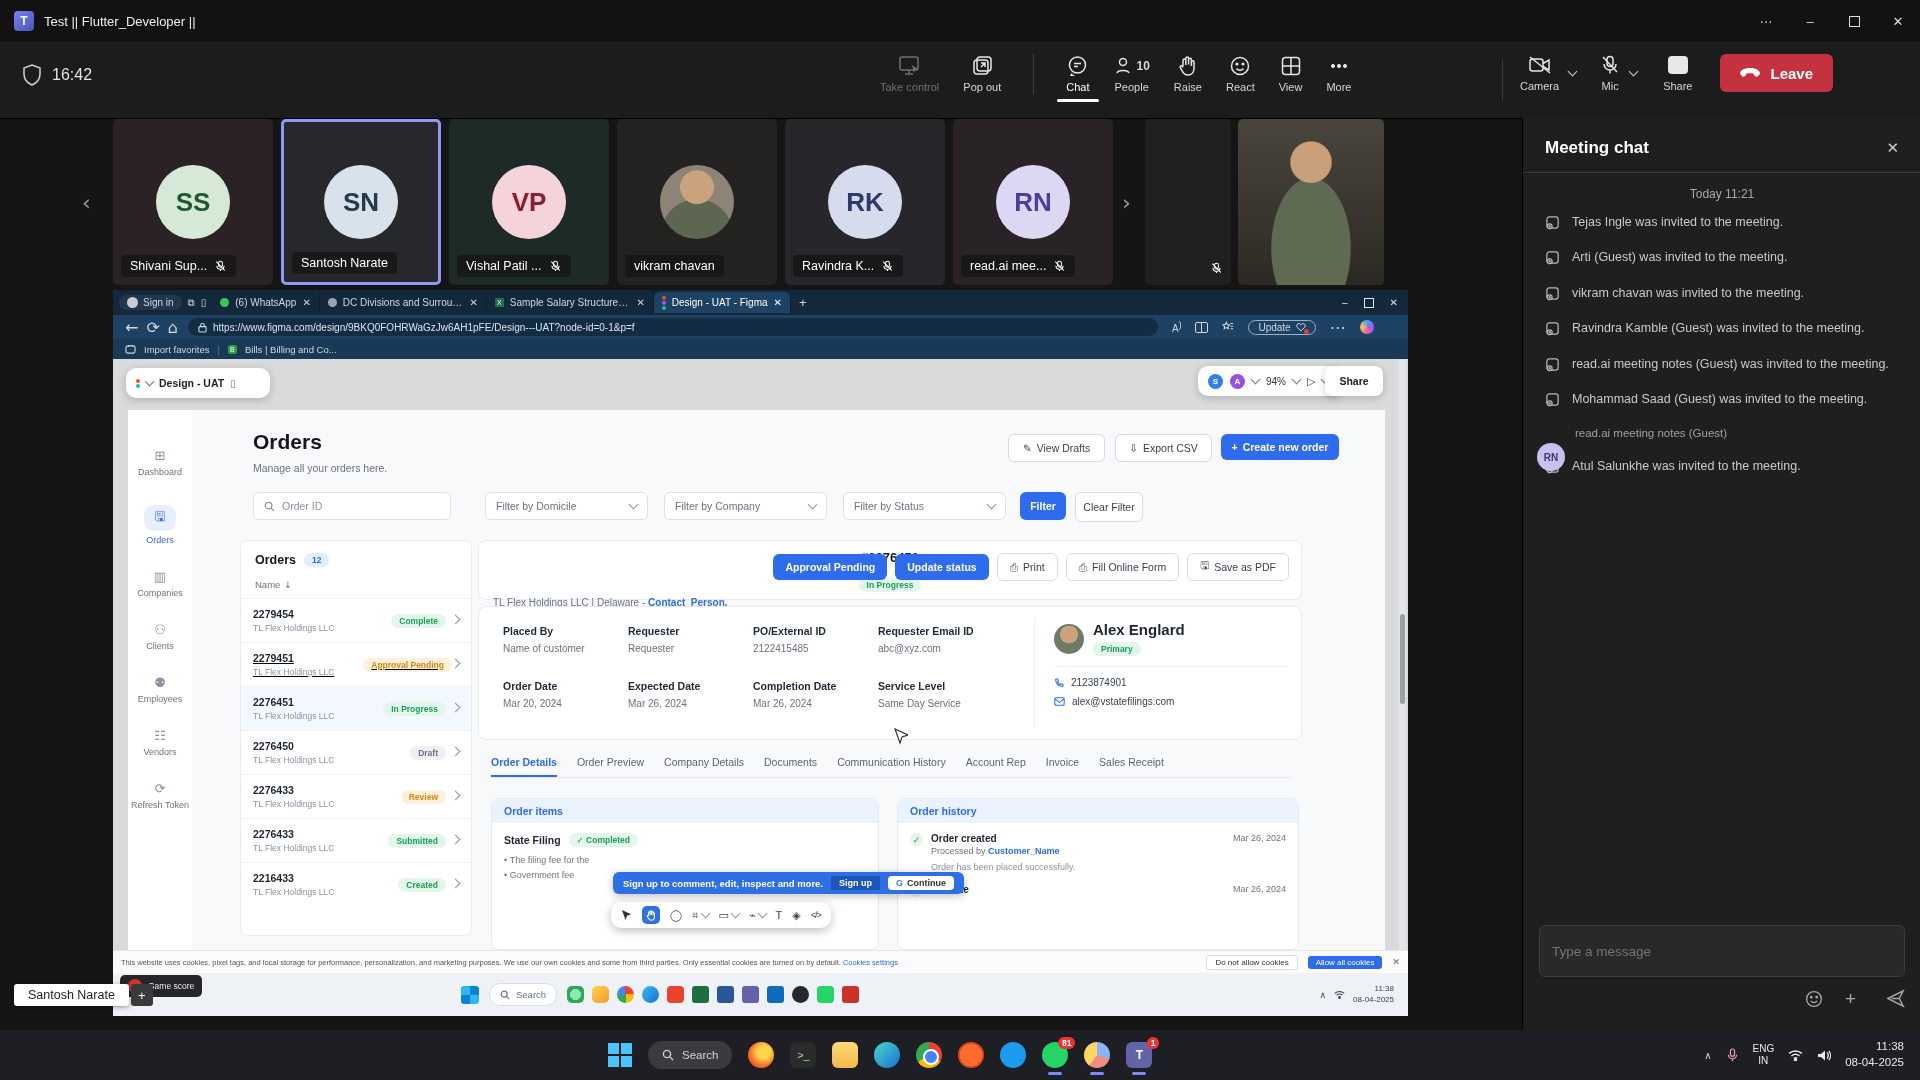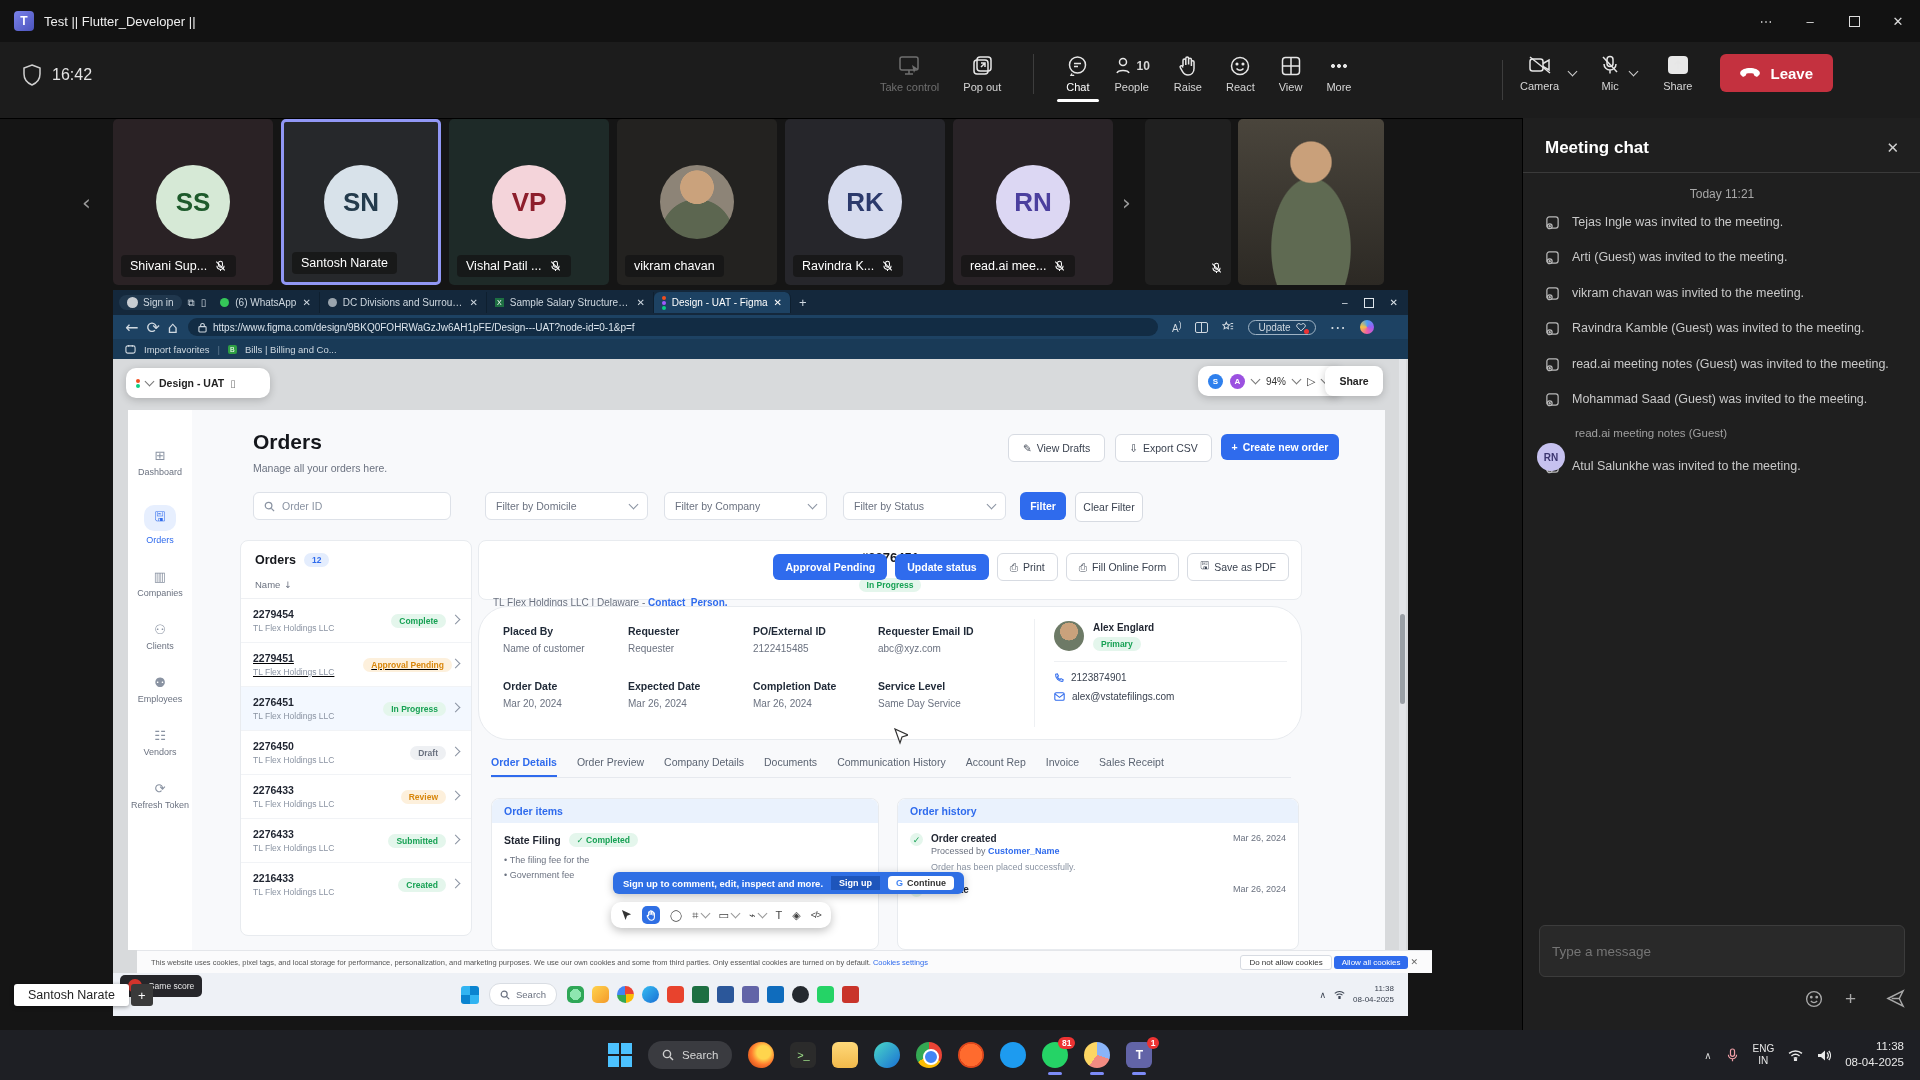--- a/index.html
+++ b/index.html
@@ -645,21 +645,21 @@
             <span class="gly">⎙</span>
             <span>Fill Online Form</span>
           </div>
         <div class="btn-out" style="height:26px;padding:0 12px;">
             <span class="gly">🖫</span>
             <span>Save as PDF</span>
           </div>
       </div>
     </div>
 
-    <div class="card" style="left:365px;top:316px;width:822px;height:132px;border-radius:30px;">
+    <div class="card" style="left:365px;top:316px;width:822px;height:132px;">
       <div class="ab" style="left:24px;top:18px;width:500px;display:grid;grid-template-columns:repeat(4,1fr);row-gap:26px;">
         <div>
             <div class="fld-l">Placed By</div>
             <div class="fld-v">Name of customer</div>
           </div>
         <div>
             <div class="fld-l">Requester</div>
             <div class="fld-v">Requester</div>
           </div>
         <div>
@@ -685,21 +685,21 @@
         <div>
             <div class="fld-l">Service Level</div>
             <div class="fld-v">Same Day Service</div>
           </div>
       </div>
       <div class="ab" style="left:555px;top:12px;bottom:12px;width:1px;background:#eef0f3;"></div>
       <div class="ab" style="left:575px;top:14px;right:14px;">
         <div class="f ac" style="gap:9px;">
           <div style="width:30px;height:30px;border-radius:50%;background:radial-gradient(circle at 50% 35%,#caa27c 0 36%,transparent 37%),#6d7a66;"></div>
           <div>
-            <div style="font-size:10px;font-weight:700;color:#1f2430;">Alex Englard</div>
+            <div style="font-size:15px;font-weight:700;color:#1f2430;">Alex Englard</div>
             <span class="bdg bg-green" style="display:inline-block;margin-top:3px;">Primary</span>
           </div>
         </div>
         <div style="height:1px;background:#eef0f3;margin:10px 0;"></div>
         <div class="f ac" style="gap:7px;font-size:10px;color:#3a4250;">
           <svg width="10" height="10" viewBox="0 0 12 12" fill="none" stroke="#2f6bed" stroke-width="1.3">
               <path d="M2 1.5 4 1l1.3 2.6-1.2 1.2a8 8 0 0 0 3.1 3.1l1.2-1.2L11 8l-.5 2c-4.5.6-9.1-4-8.5-8.5z"></path>
             </svg>
           <span>2123874901</span>
         </div>
@@ -795,21 +795,21 @@
     </div>
 
     <svg class="ab" style="left:781px;top:438px;z-index:6;" width="14" height="18" viewBox="0 0 14 18">
         <path d="M1 1l5 14 2-6 6-2z" fill="#fff" stroke="#333" stroke-width="1.2"></path>
       </svg>
 
     <div class="ab" style="right:2px;top:69px;width:7px;height:591px;background:#e3e5e8;">
       <div class="ab" style="left:1px;top:255px;width:5px;height:90px;border-radius:3px;background:#9aa0a6;"></div>
     </div>
 
-    <div class="ab f ac" style="left:0;top:660px;width:1295px;height:23px;background:#fbfbfc;border-top:1px solid #e4e6ea;gap:2px;padding:0 14px;box-sizing:border-box;z-index:6;margin-left:24px;">
+    <div class="ab f ac" style="left:0;top:660px;width:1295px;height:23px;background:#fbfbfc;border-top:1px solid #e4e6ea;gap:10px;padding:0 8px;box-sizing:border-box;z-index:6;">
       <span style="font-size:7.5px;color:#555;flex:1;" class="ell"><span>This website uses cookies, pixel tags, and local storage for performance, personalization, and marketing purposes. We use our own cookies and some from third parties. Only essential cookies are turned on by default.</span> <span style="color:#2f6bed;">Cookies settings</span></span>
       <span style="font-size:8px;color:#333;border:1px solid #d7dbe2;border-radius:3px;padding:2px 8px;background:#fff;white-space:nowrap;">Do not allow cookies</span>
       <span style="font-size:8px;color:#fff;background:#2f6bed;border-radius:3px;padding:2px 8px;white-space:nowrap;">Allow all cookies</span>
       <span style="font-size:9px;color:#666;">✕</span>
     </div>
   </div>
 
   <div id="sharebar" class="ab">
     <div class="f ac" style="margin-left:348px;gap:10px;">
       <div class="mini-ic" style="background:conic-gradient(from 0deg,#0a84d0 0 25%,#31b4f2 0 50%,#0a84d0 0 75%,#31b4f2 0);border-radius:3px;width:18px;height:18px;"></div>

